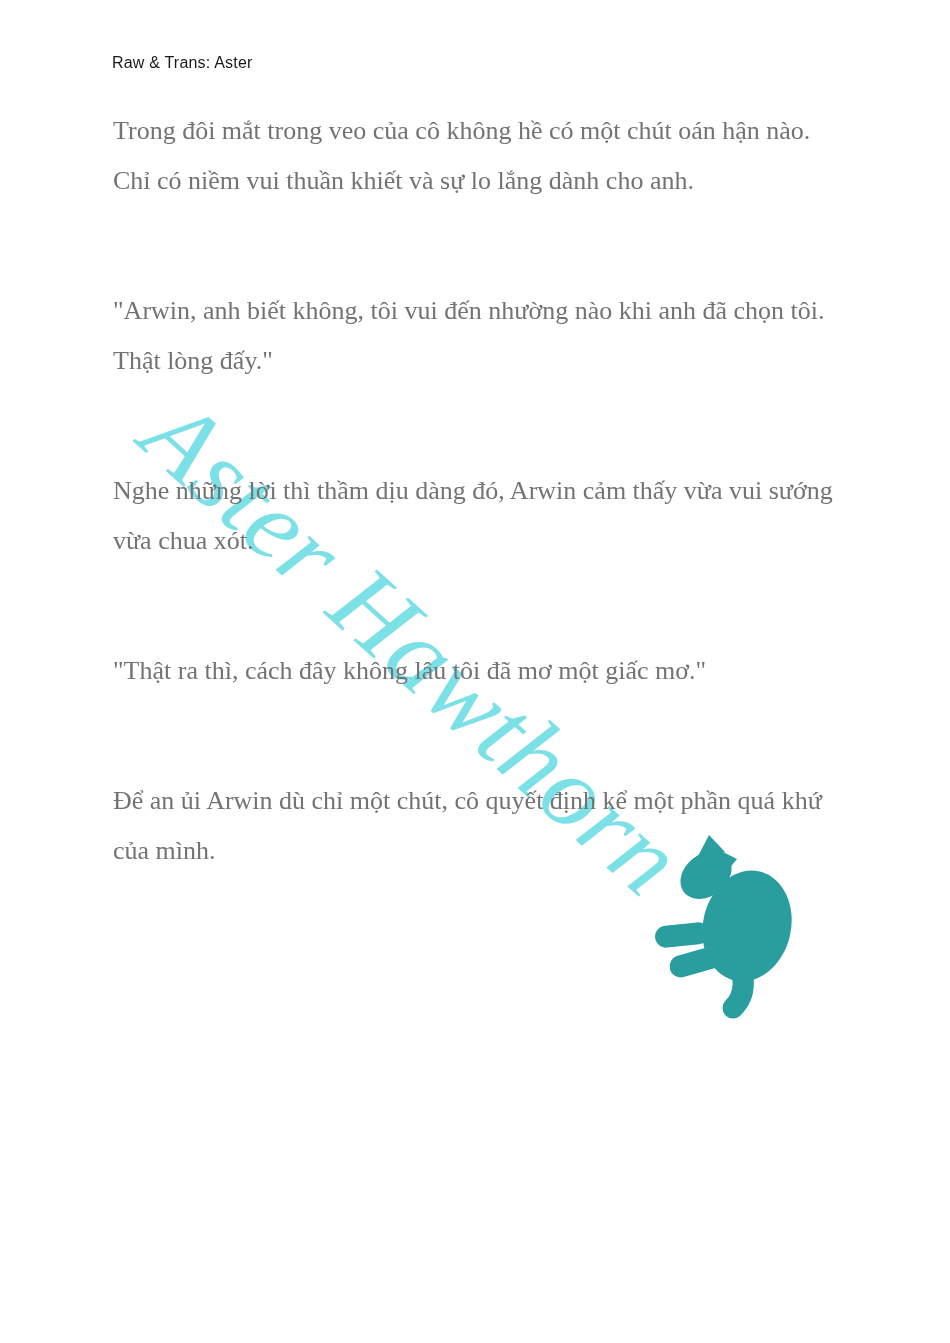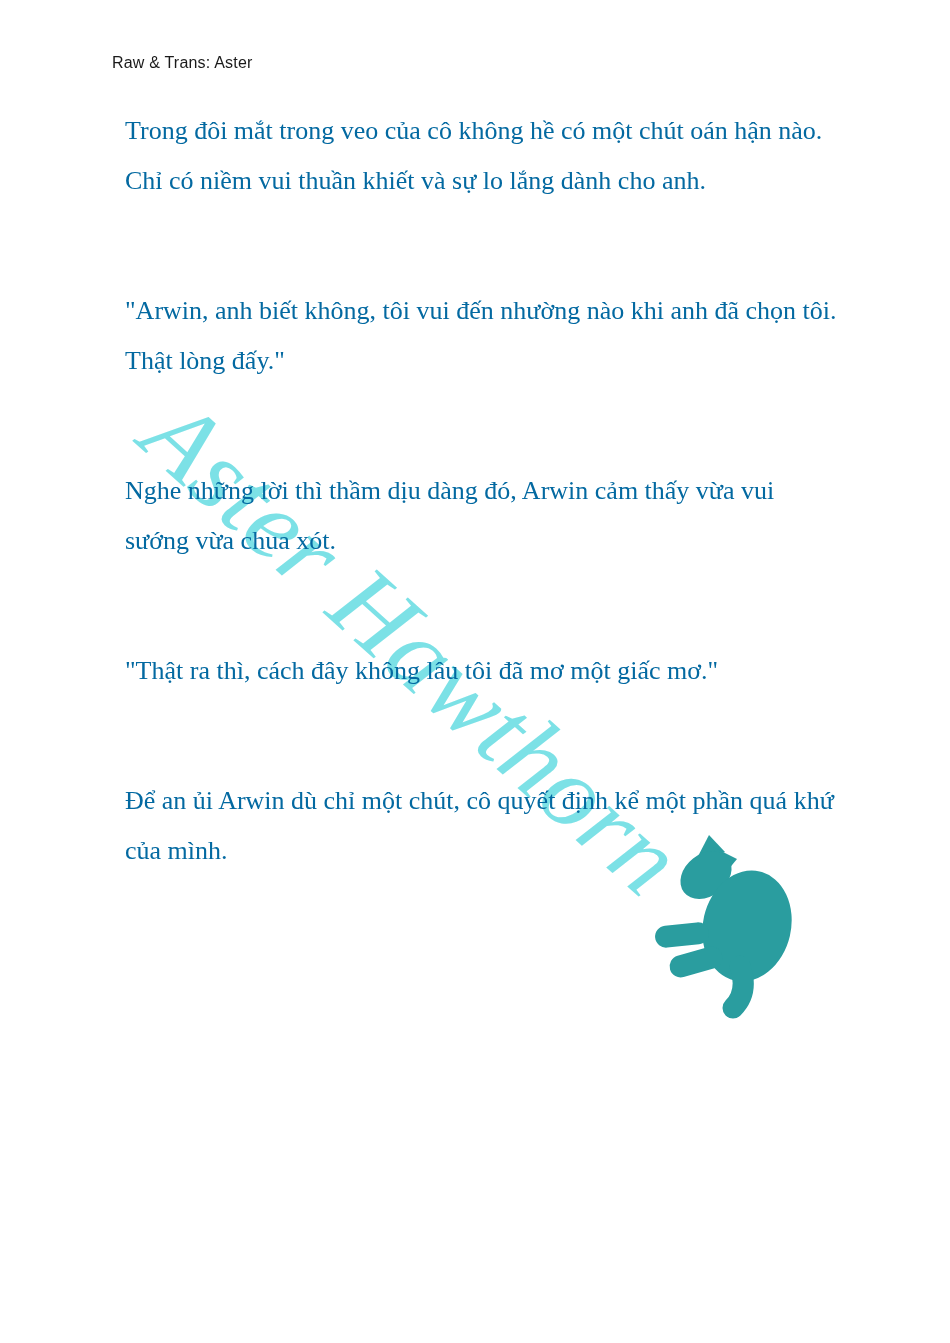--- a/index.html
+++ b/index.html
@@ -42,22 +42,22 @@
   }
   .content {
     position: absolute; left: 113px; top: 106px;
     width: 728px;
     z-index: 3;
   }
   .content p {
     font-family: "Liberation Serif", serif;
     font-size: 26px;
     line-height: 50px;
-    color: #0369a1;
-    margin: 0 0 80px 12px;
+    color: #737373;
+    margin: 0 0 80px 0;
     text-align: left;
   }
 </style>
 </head>
 <body>
 
 <div class="page">
 
   <div class="credit">Raw &amp; Trans: Aster</div>
 

